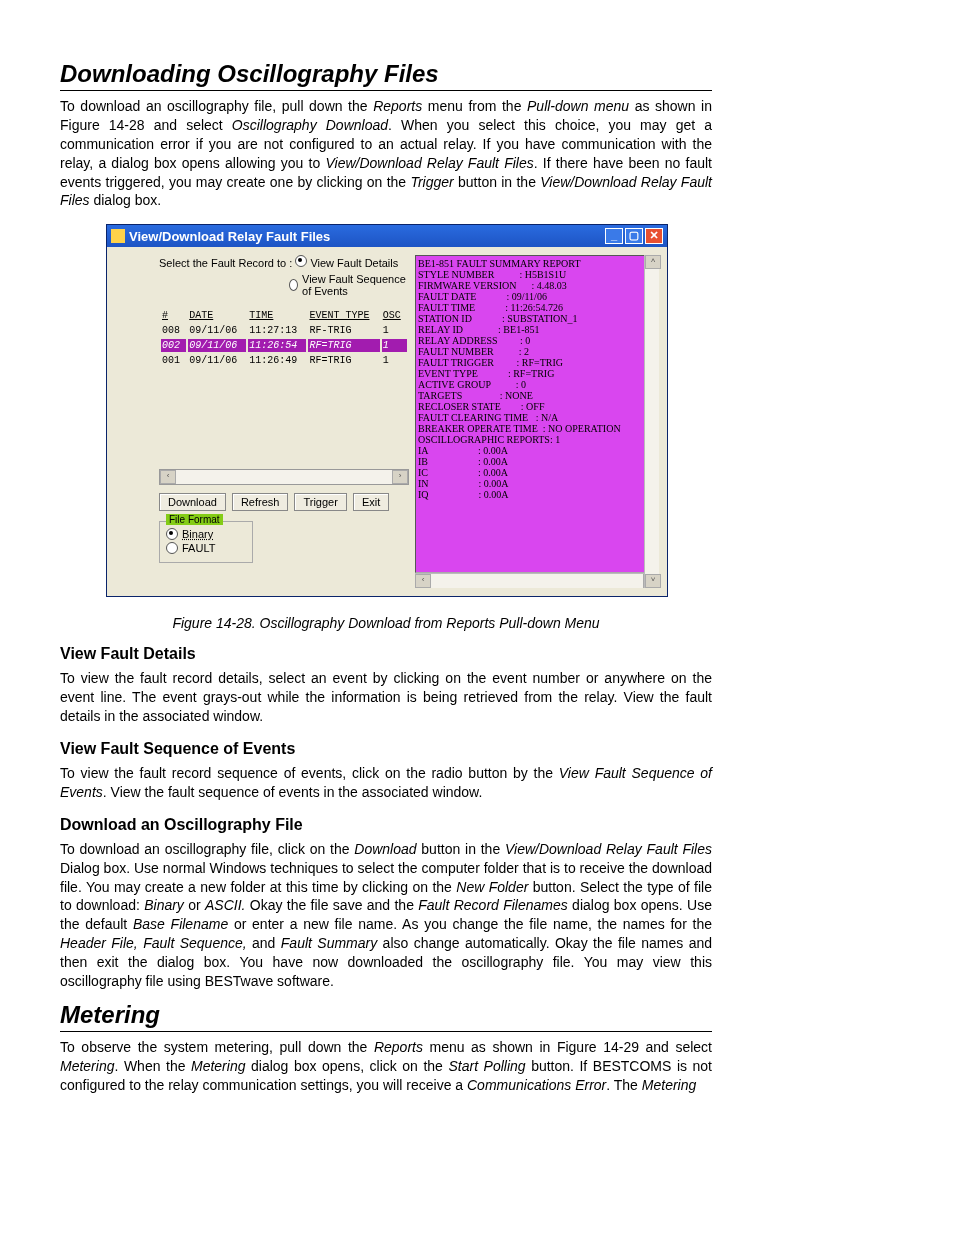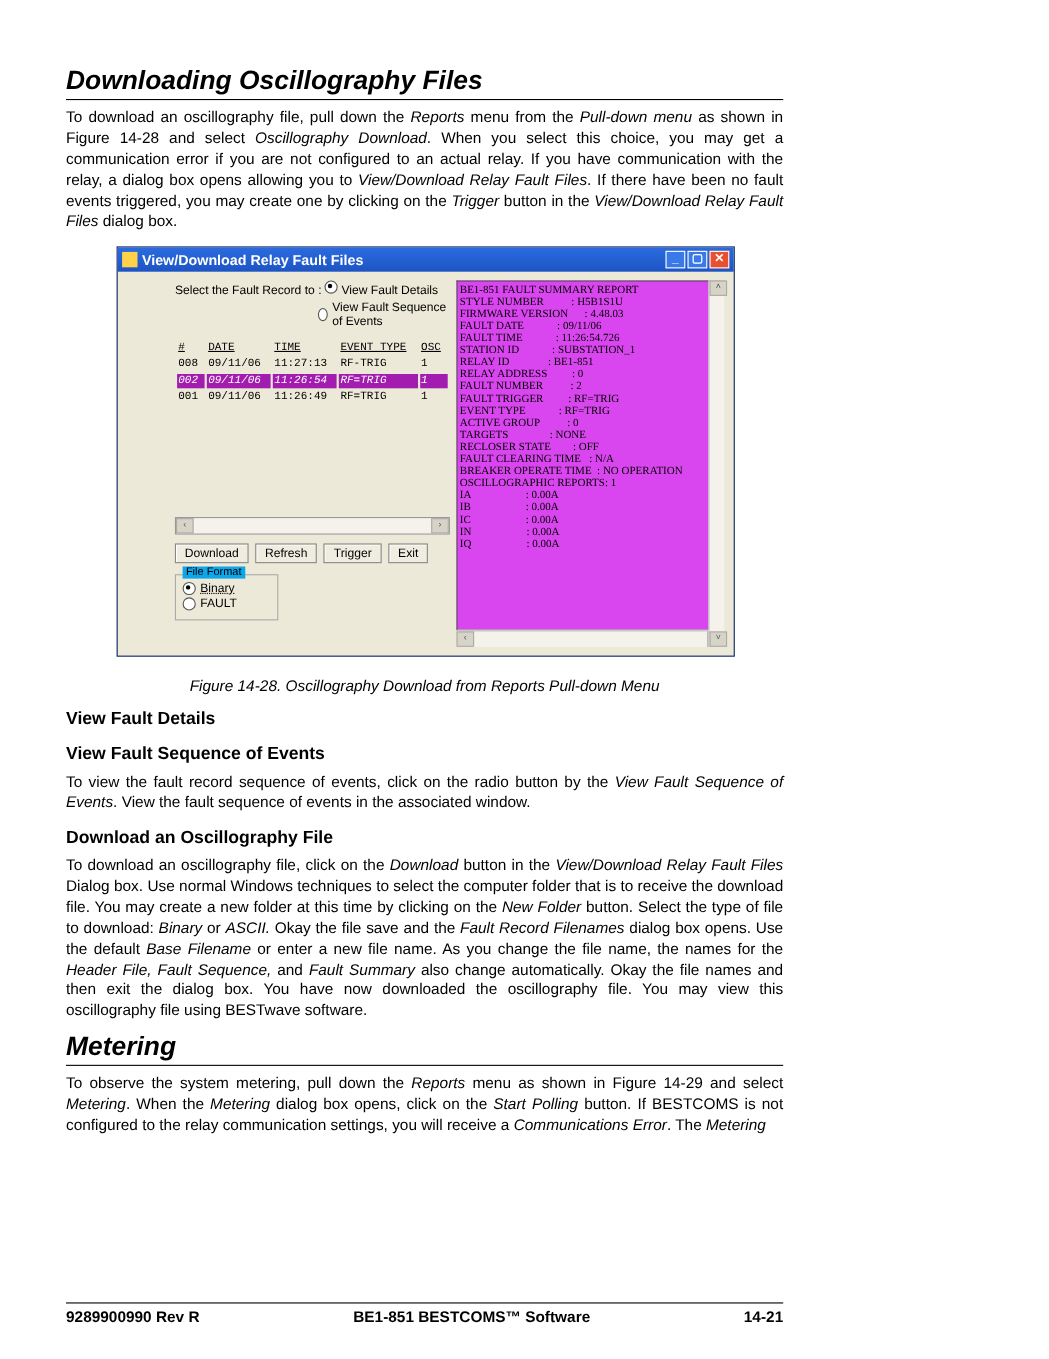--- a/index.html
+++ b/index.html
@@ -151,21 +151,21 @@
     border: 1px solid #aaa;
     margin-top: 10px;
     padding: 4px 6px 6px 6px;
     position: relative;
     width: 80px;
     font-size: 11px;
   }
   .groupbox .legend {
     position: absolute;
     top: -8px; left: 6px;
-    background: #0ea5e9;
+    background: #84cc16;
     padding: 0 3px;
     font-size: 10px;
   }
   .report-text {
     font-family: Liberation Serif, serif;
     font-size: 10px;
     white-space: pre;
     background: #d946ef;
     border: 1px inset #aaa;
     height: 312px;
@@ -336,35 +336,31 @@
             <div class="sbtn">‹</div>
             <div class="sbtn">›</div>
           </div>
         </div>
       </div>
     </div>
     <div class="figcap">Figure 14-28. Oscillography Download from Reports Pull-down Menu</div>
   </div>
 
   <h3 class="subhead">View Fault Details</h3>
+  <p class="body">To view the fault record details, select an event by clicking on the event number or anywhere on the event line. The event grays-out while the information is being retrieved from the relay. View the fault details in the associated window.</p>
 
   <h3 class="subhead">View Fault Sequence of Events</h3>
   <p class="body">
     To view the fault record sequence of events, click on the radio button by the <span class="em">View Fault Sequence of Events</span>. View the fault sequence of events in the associated window.
   </p>
 
   <h3 class="subhead">Download an Oscillography File</h3>
   <p class="body">
     To download an oscillography file, click on the <span class="em">Download</span> button in the <span class="em">View/Download Relay Fault Files</span> Dialog box. Use normal Windows techniques to select the computer folder that is to receive the download file. You may create a new folder at this time by clicking on the <span class="em">New Folder</span> button. Select the type of file to download: <span class="em">Binary</span> or <span class="em">ASCII.</span> Okay the file save and the <span class="em">Fault Record Filenames</span> dialog box opens. Use the default <span class="em">Base Filename</span> or enter a new file name. As you change the file name, the names for the <span class="em">Header File, Fault Sequence,</span> and <span class="em">Fault Summary</span> also change automatically. Okay the file names and then exit the dialog box. You have now downloaded the oscillography file. You may view this oscillography file using BESTwave software.
   </p>
 
   <h2 class="italic-head">Metering</h2>
   <p class="body">
     To observe the system metering, pull down the <span class="em">Reports</span> menu as shown in Figure 14-29 and select <span class="em">Metering</span>. When the <span class="em">Metering</span> dialog box opens, click on the <span class="em">Start Polling</span> button. If BESTCOMS is not configured to the relay communication settings, you will receive a <span class="em">Communications Error</span>. The <span class="em">Metering</span>
   </p>
 
-  <div class="footer">
-    <span>9289900990 Rev R</span>
-    <span>BE1-851 BESTCOMS™ Software</span>
-    <span>14-21</span>
-  </div>
 
 </div>
 
 </body></html>

